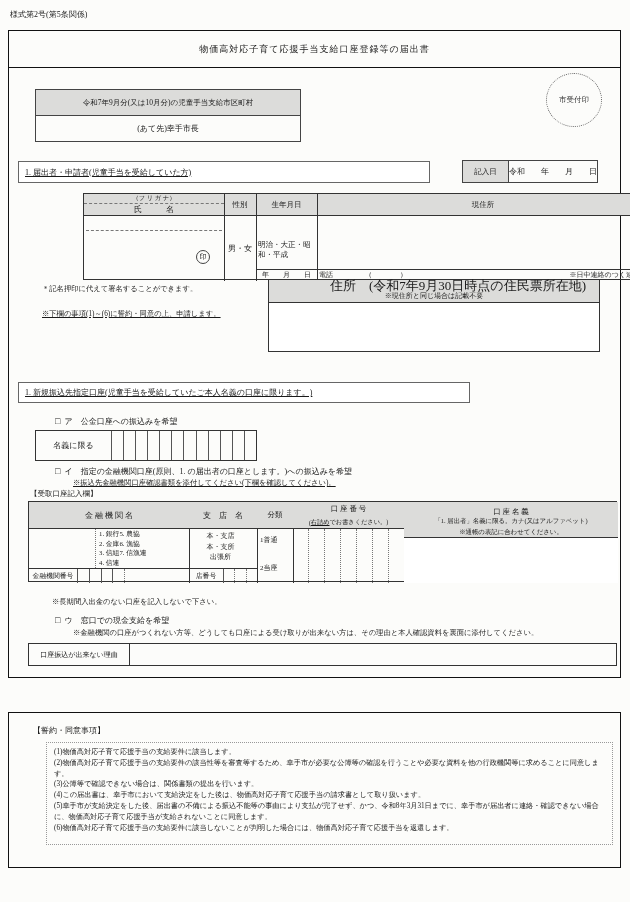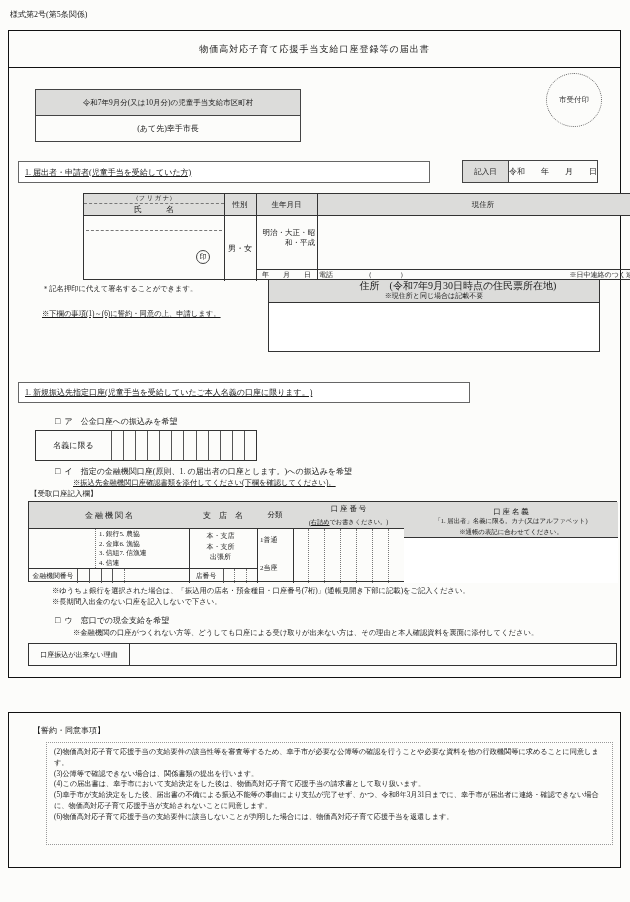--- a/index.html
+++ b/index.html
@@ -89,37 +89,37 @@
     <div class="vline" style="left:172px;top:0;height:87px;"></div>
     <div class="vline" style="left:233px;top:0;height:87px;"></div>
 
     <div class="abs" style="left:0;top:22px;width:140px;height:65px;">
       <div class="dotline abs" style="left:2px;top:14px;width:136px;"></div>
       <div class="abs ctr seal" style="left:112px;top:34px;">印</div>
     </div>
 
     <div class="abs ctr" style="left:140px;top:22px;width:32px;height:65px;font-size:8px;">男・女</div>
 
-    <div class="abs small" style="left:172px;top:22px;width:61px;height:53px;padding:12px 2px;text-align:right;">明治・大正・昭和・平成</div>
+    <div class="abs small" style="left:172px;top:34px;width:61px;height:53px;padding:12px 2px;">明治・大正・昭和・平成</div>
     <div class="abs ctr" style="left:172px;top:75px;width:61px;height:12px;font-size:7px;">年　　月　　日</div>
 
     <div class="abs" style="left:233px;top:22px;width:332px;height:53px;"></div>
 
     <div class="hline" style="left:172px;top:75px;width:393px;"></div>
     <div class="abs" style="left:233px;top:75px;width:332px;height:12px;display:flex;align-items:center;justify-content:space-between;font-size:7px;padding:0 2px;">
       <span style="display:flex;gap:32px;">
         <span>電話</span>
         <span>（　　　　）</span>
       </span>
       <span>※日中連絡のつく連絡先</span>
     </div>
   </div>
 
   <div class="abs gray bordered" style="left:268px;top:280px;width:332px;height:23px;border-top:none;">
-    <div class="ctr" style="height:11px;font-size:10px;padding-left:48px;">住所　(令和7年9月30日時点の住民票所在地)</div>
+    <div class="ctr" style="height:11px;font-size:13px;padding-left:48px;">住所　(令和7年9月30日時点の住民票所在地)</div>
     <div class="ctr" style="height:10px;font-size:7px;">※現住所と同じ場合は記載不要</div>
   </div>
   <div class="abs bordered" style="left:268px;top:303px;width:332px;height:49px;border-top:none;background:#fff;"></div>
 
   <div class="abs note" style="left:42px;top:284px;">＊記名押印に代えて署名することができます。</div>
   <div class="abs note u" style="left:42px;top:309px;">※下欄の事項(1)～(6)に誓約・同意の上、申請します。</div>
 
   <div class="abs sec-head" style="left:18px;top:382px;width:452px;height:21px;">
     <span class="u">1. 新規振込先指定口座(児童手当を受給していたご本人名義の口座に限ります。)</span>
   </div>
@@ -221,37 +221,37 @@
     </div>
 
     <div class="abs gray ctr" style="left:375px;top:0;width:214px;height:21px;border-bottom:1px solid #555;font-size:7.5px;">口 座 名 義</div>
     <div class="abs gray" style="left:375px;top:13px;width:214px;height:23px;border-bottom:1px solid #333;">
       <div class="ctr" style="height:12px;font-size:6.4px;">「1. 届出者」名義に限る。カナ(又はアルファベット)</div>
       <div class="ctr" style="height:10px;font-size:6.4px;">※通帳の表記に合わせてください。</div>
     </div>
     <div class="abs" style="left:375px;top:36px;width:214px;height:45px;background:#fff;"></div>
   </div>
 
-  <div class="abs note" style="left:52px;top:586px;width:560px;">※ゆうちょ銀行を選択された場合は、「振込用の店名・預金種目・口座番号(7桁)」(通帳見開き下部に記載)をご記入ください。</div>
   <div class="abs note" style="left:52px;top:597px;">※長期間入出金のない口座を記入しないで下さい。</div>
 
   <div class="abs optline" style="left:55px;top:615px;">
     <span class="cb">□</span>
     <span>ウ　窓口での現金支給を希望</span>
   </div>
   <div class="abs bordered" style="left:28px;top:643px;width:589px;height:23px;display:flex;">
     <div class="ctr" style="width:101px;border-right:1px solid #333;font-size:7px;">口座振込が出来ない理由</div>
     <div style="flex:1;"></div>
   </div>
 
   <div class="abs note" style="left:73px;top:628px;width:540px;">※金融機関の口座がつくれない方等、どうしても口座による受け取りが出来ない方は、その理由と本人確認資料を裏面に添付してください。</div>
 
   <div class="abs thick" style="left:8px;top:712px;width:613px;height:156px;">
     <div class="abs" style="left:24px;top:12px;font-size:8px;">【誓約・同意事項】</div>
     <div class="abs pledge-inner" style="left:37px;top:29px;width:567px;height:103px;">
+      <div class="pledge-item">(1)物価高対応子育て応援手当の支給要件に該当します。</div>
       <div class="pledge-item">(2)物価高対応子育て応援手当の支給要件の該当性等を審査等するため、幸手市が必要な公簿等の確認を行うことや必要な資料を他の行政機関等に求めることに同意します。</div>
       <div class="pledge-item">(3)公簿等で確認できない場合は、関係書類の提出を行います。</div>
       <div class="pledge-item">(4)この届出書は、幸手市において支給決定をした後は、物価高対応子育て応援手当の請求書として取り扱います。</div>
       <div class="pledge-item">(5)幸手市が支給決定をした後、届出書の不備による振込不能等の事由により支払が完了せず、かつ、令和8年3月31日までに、幸手市が届出者に連絡・確認できない場合に、物価高対応子育て応援手当が支給されないことに同意します。</div>
       <div class="pledge-item">(6)物価高対応子育て応援手当の支給要件に該当しないことが判明した場合には、物価高対応子育て応援手当を返還します。</div>
     </div>
   </div>
 
 </div>
 

